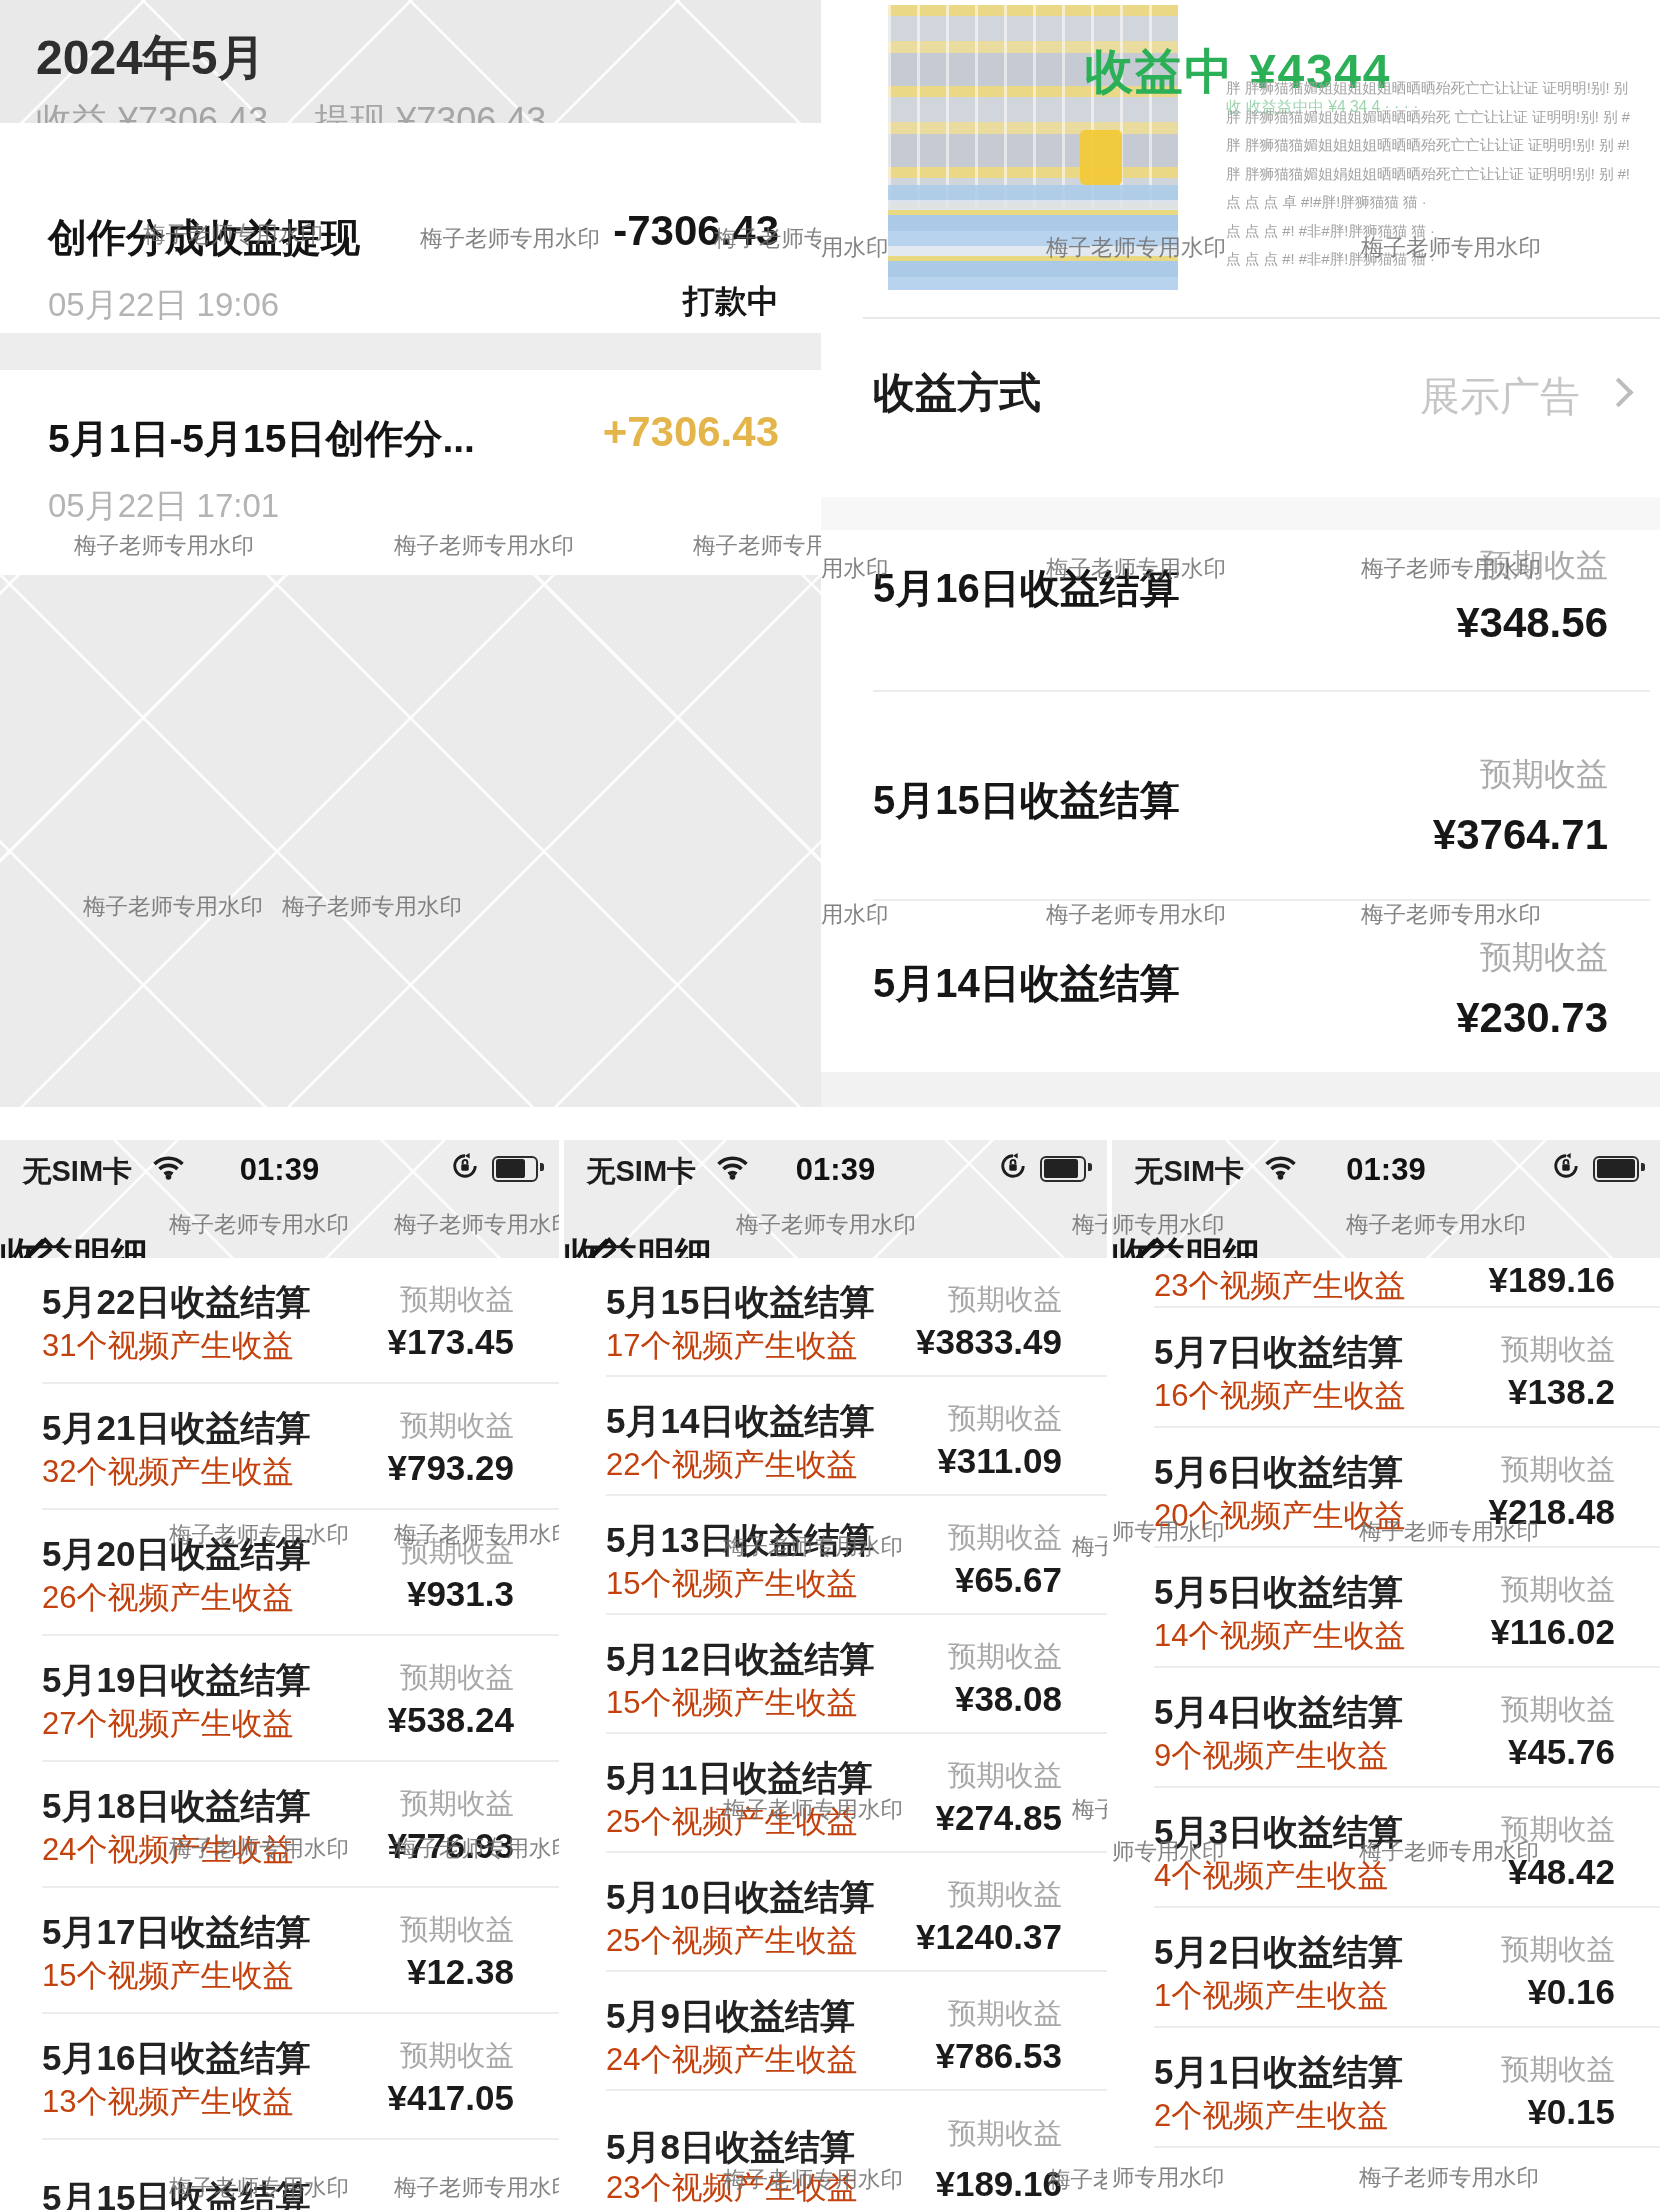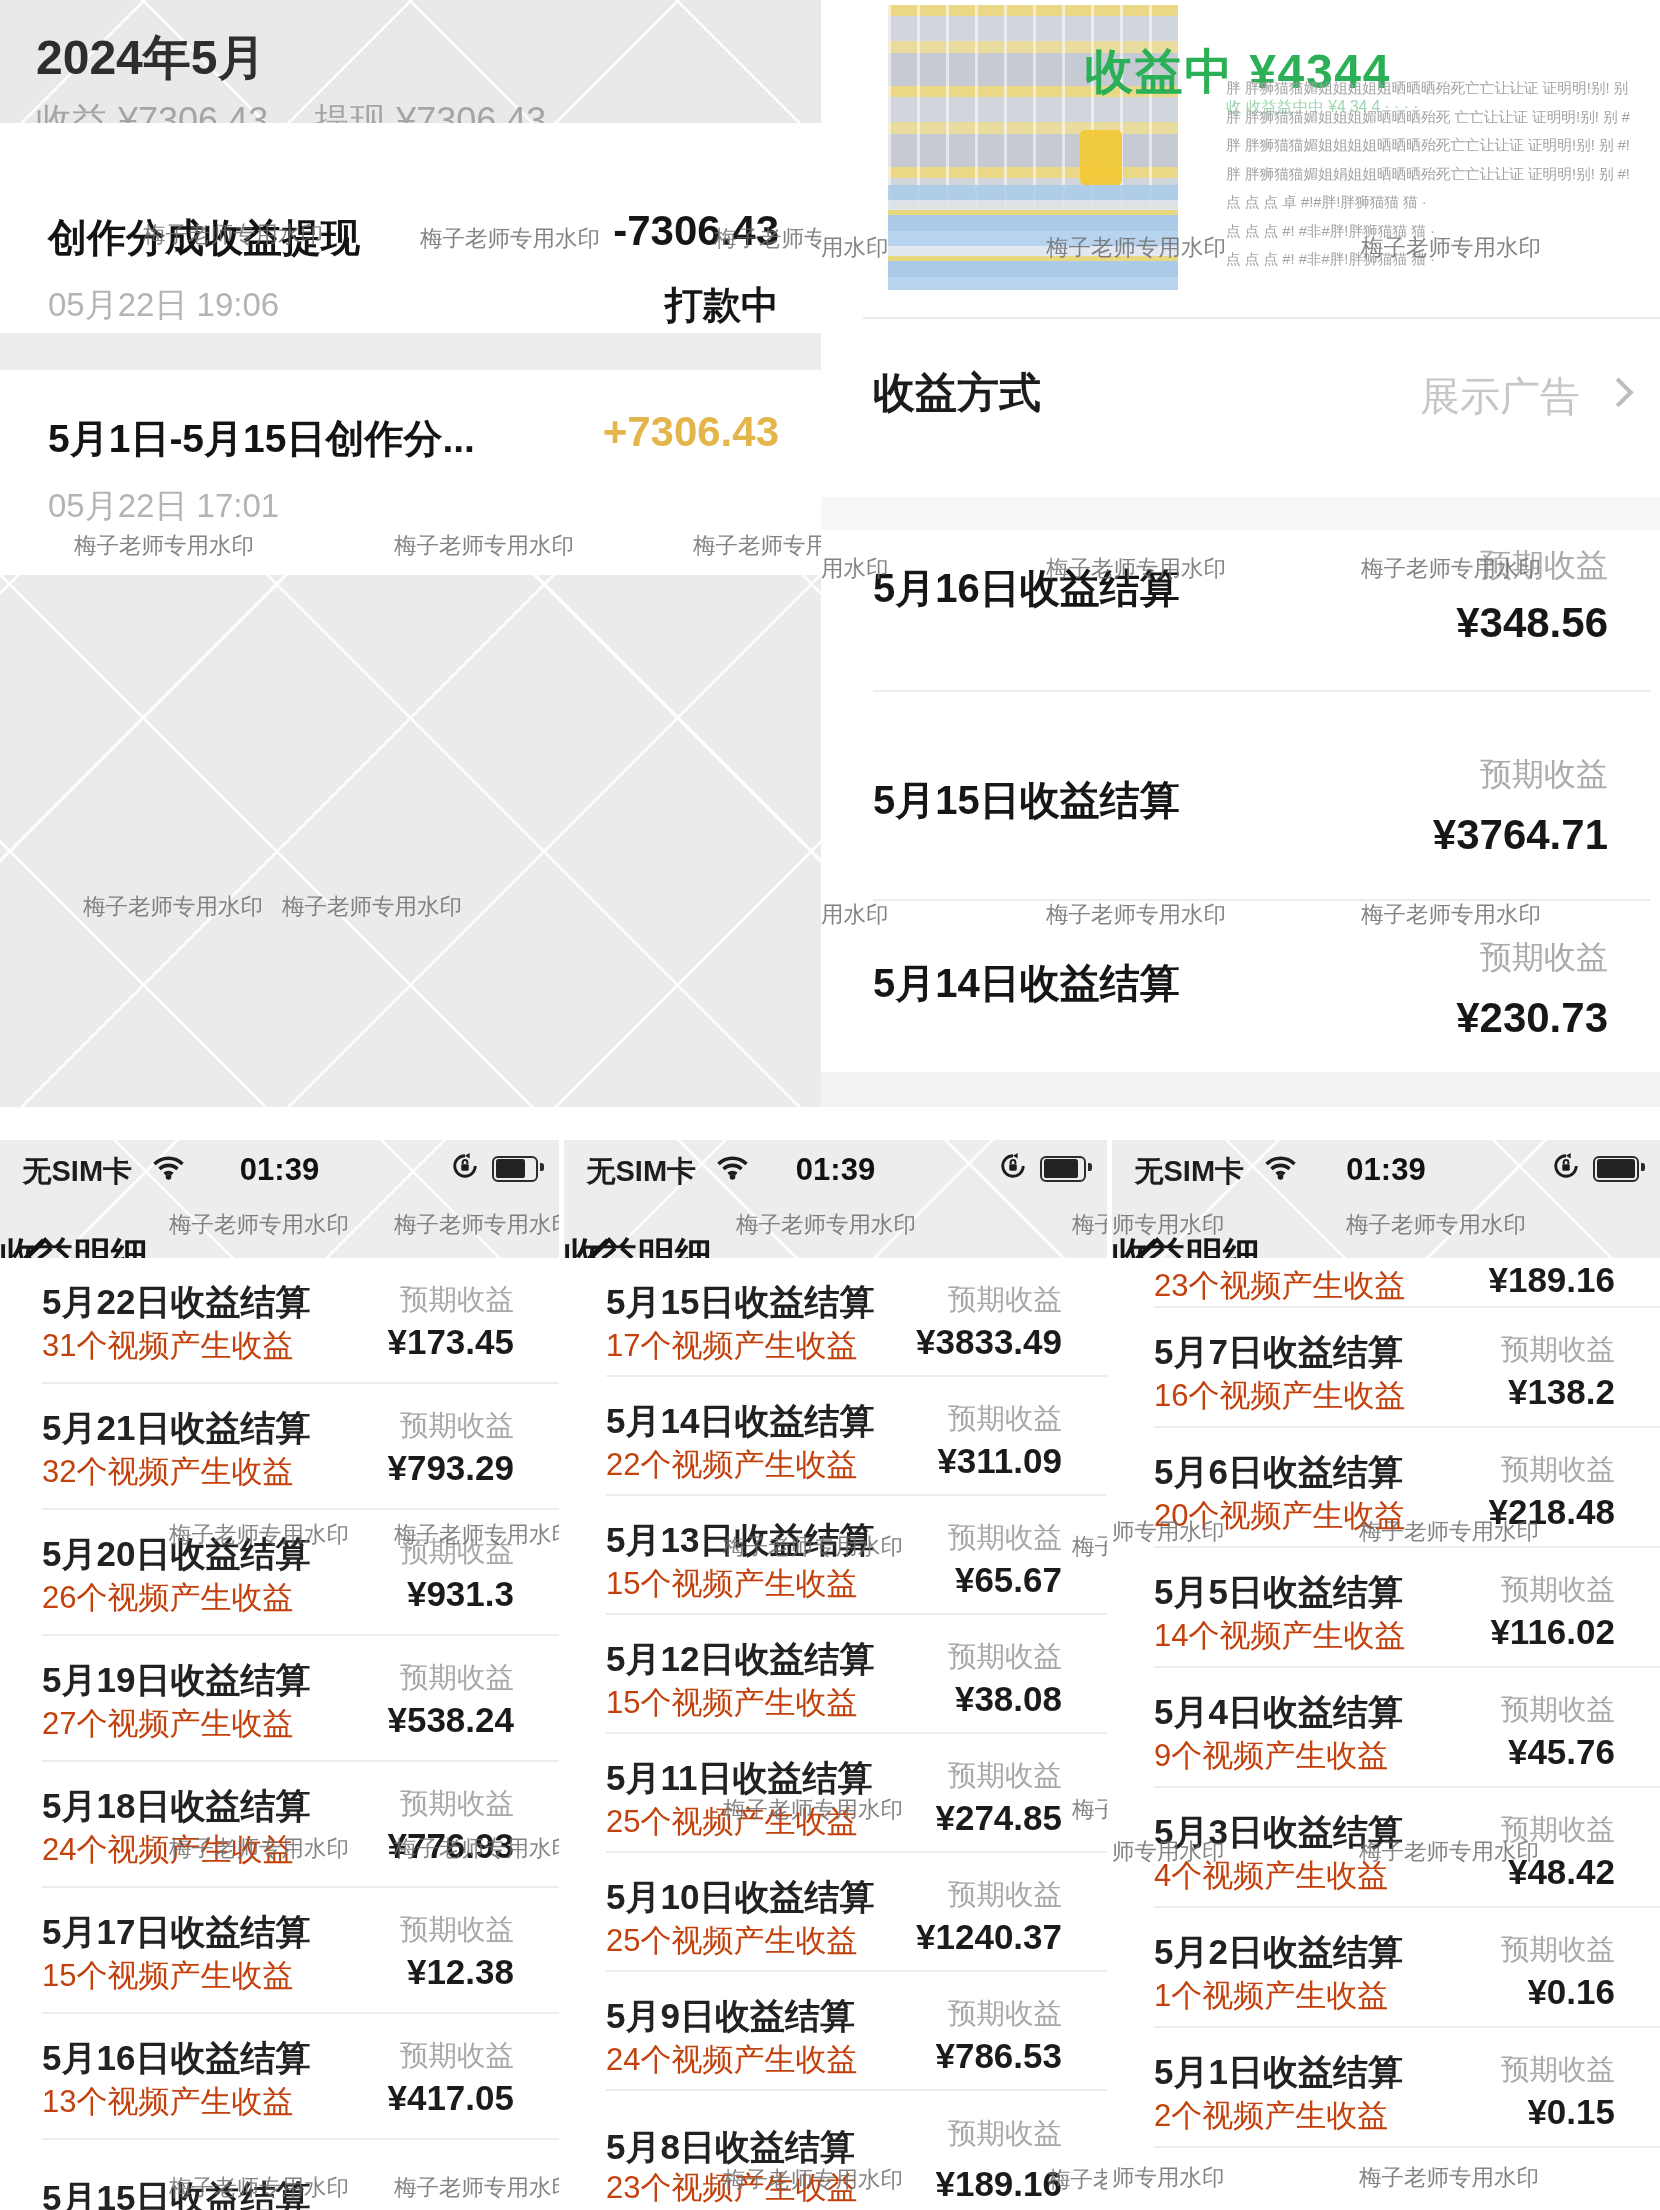--- a/index.html
+++ b/index.html
@@ -17,21 +17,21 @@
   .m-header{position:absolute;left:0;top:0;width:821px;height:123px;background:#e9e9e9;overflow:hidden;}
   .m-title{position:absolute;left:36px;top:26px;font-size:48px;font-weight:700;color:#2e2e2e;}
   .m-sub{position:absolute;left:36px;top:97px;font-size:36px;color:#a5a5a5;}
   .card{position:absolute;left:0;width:821px;background:#fff;overflow:hidden;}
   #card1{top:169px;height:163px;}
   #card2{top:370px;height:239px;}
   .tx-title{position:absolute;left:48px;top:42px;font-size:39px;font-weight:700;color:#141414;white-space:nowrap;}
   .tx-amt{position:absolute;right:42px;top:38px;font-size:42px;font-weight:700;color:#161616;}
   .tx-amt.gold{color:#e3b54a;}
   .tx-date{position:absolute;left:48px;top:114px;font-size:33px;color:#b4b4b4;}
-  .tx-status{position:absolute;right:42px;top:111px;font-size:38px;font-weight:700;color:#161616;}
+  .tx-status{position:absolute;right:42px;top:111px;font-size:32px;font-weight:700;color:#161616;}
   #msep{left:0;top:333px;width:821px;height:37px;background:#ededed;}
   #grayarea{left:0;top:575px;width:821px;height:532px;background:#ebebeb;}
   
   #settle{left:821px;top:0;width:839px;height:1107px;background:#fff;overflow:hidden;}
   .glitch-table{position:absolute;left:67px;top:5.2px;width:290px;height:204px;
     background:repeating-linear-gradient(180deg,#e7cf6a 0 11.2px,#c6ccd4 11.2px 36px,#e6d486 36px 48px,#b7bec9 48px 81px);
     opacity:.8;filter:blur(0.6px);}
   .glitch-table::after{content:'';position:absolute;inset:0;
     background:repeating-linear-gradient(90deg,rgba(255,255,255,.55) 0 2.6px,transparent 2.6px 29px);}
   .glitch-table2{position:absolute;left:67px;top:185px;width:290px;height:105px;

